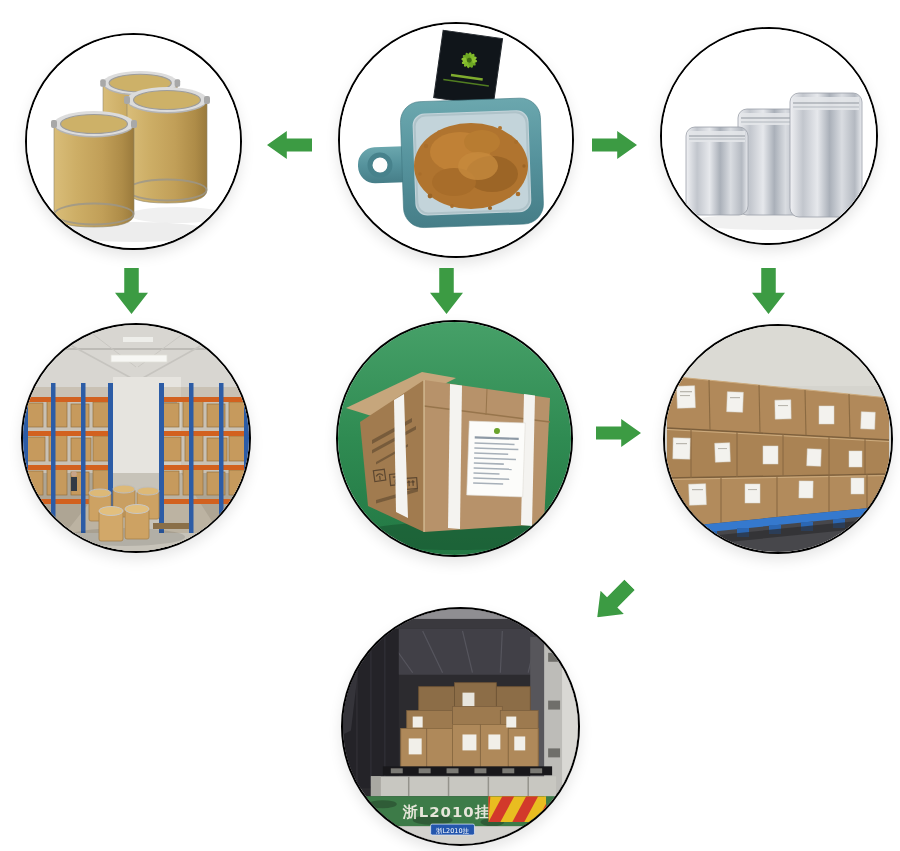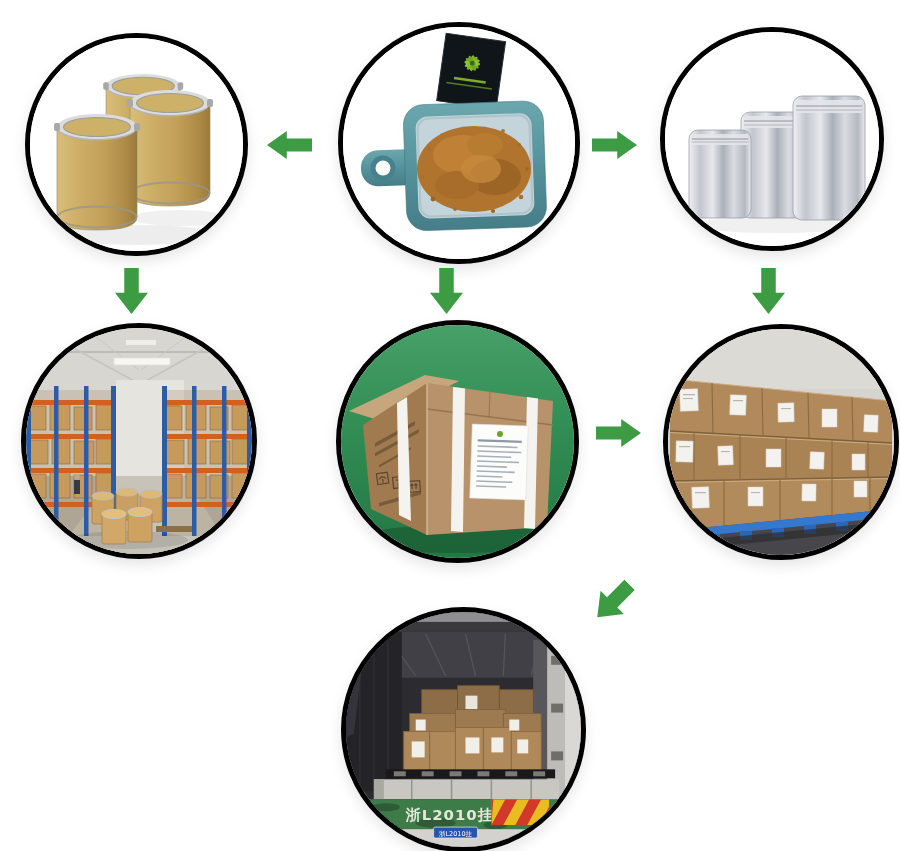--- a/index.html
+++ b/index.html
@@ -1,19 +1,19 @@
 <!DOCTYPE html>
 <html><head>
 <meta charset="utf-8">
 <style>
   html,body{margin:0;padding:0;background:#fff;}
   .stage{position:relative;width:900px;height:851px;background:#fff;overflow:hidden;
          font-family:"DejaVu Sans",sans-serif;}
   .circle{position:absolute;border-radius:50%;overflow:hidden;
-          border:5px solid #000000;box-shadow:0 6px 14px rgba(0,0,0,.10);background:#fff;}
+          border:2px solid #000000;box-shadow:0 6px 14px rgba(0,0,0,.10);background:#fff;}
   .circle svg{display:block;width:100%;height:100%;}
   .arrow{position:absolute;}
   .arrow-right{width:45px;height:28px;
     clip-path:polygon(0% 27%,56% 27%,56% 0%,100% 50%,56% 100%,56% 73%,0% 73%);}
   .arrow-left{width:45px;height:28px;transform:scaleX(-1);
     clip-path:polygon(0% 27%,56% 27%,56% 0%,100% 50%,56% 100%,56% 73%,0% 73%);}
   .arrow-down{width:33px;height:46px;
     clip-path:polygon(28% 0%,72% 0%,72% 54%,100% 54%,50% 100%,0% 54%,28% 54%);}
   .arrow-diag{width:33px;height:46px;transform:rotate(45deg);
     clip-path:polygon(28% 0%,72% 0%,72% 54%,100% 54%,50% 100%,0% 54%,28% 54%);}

